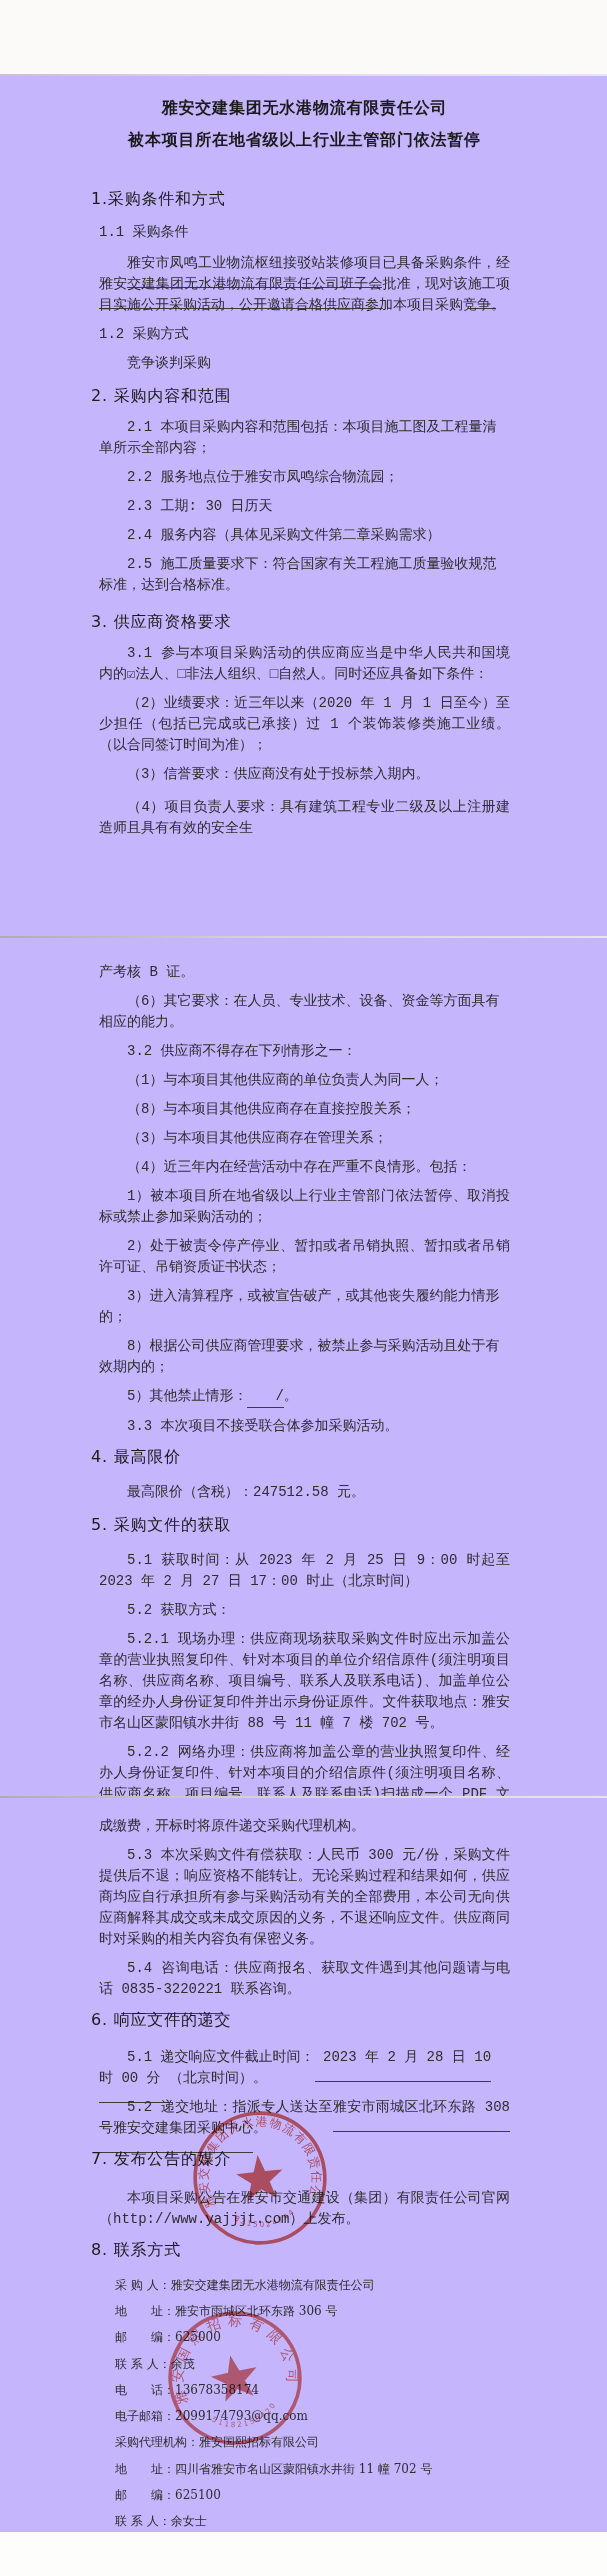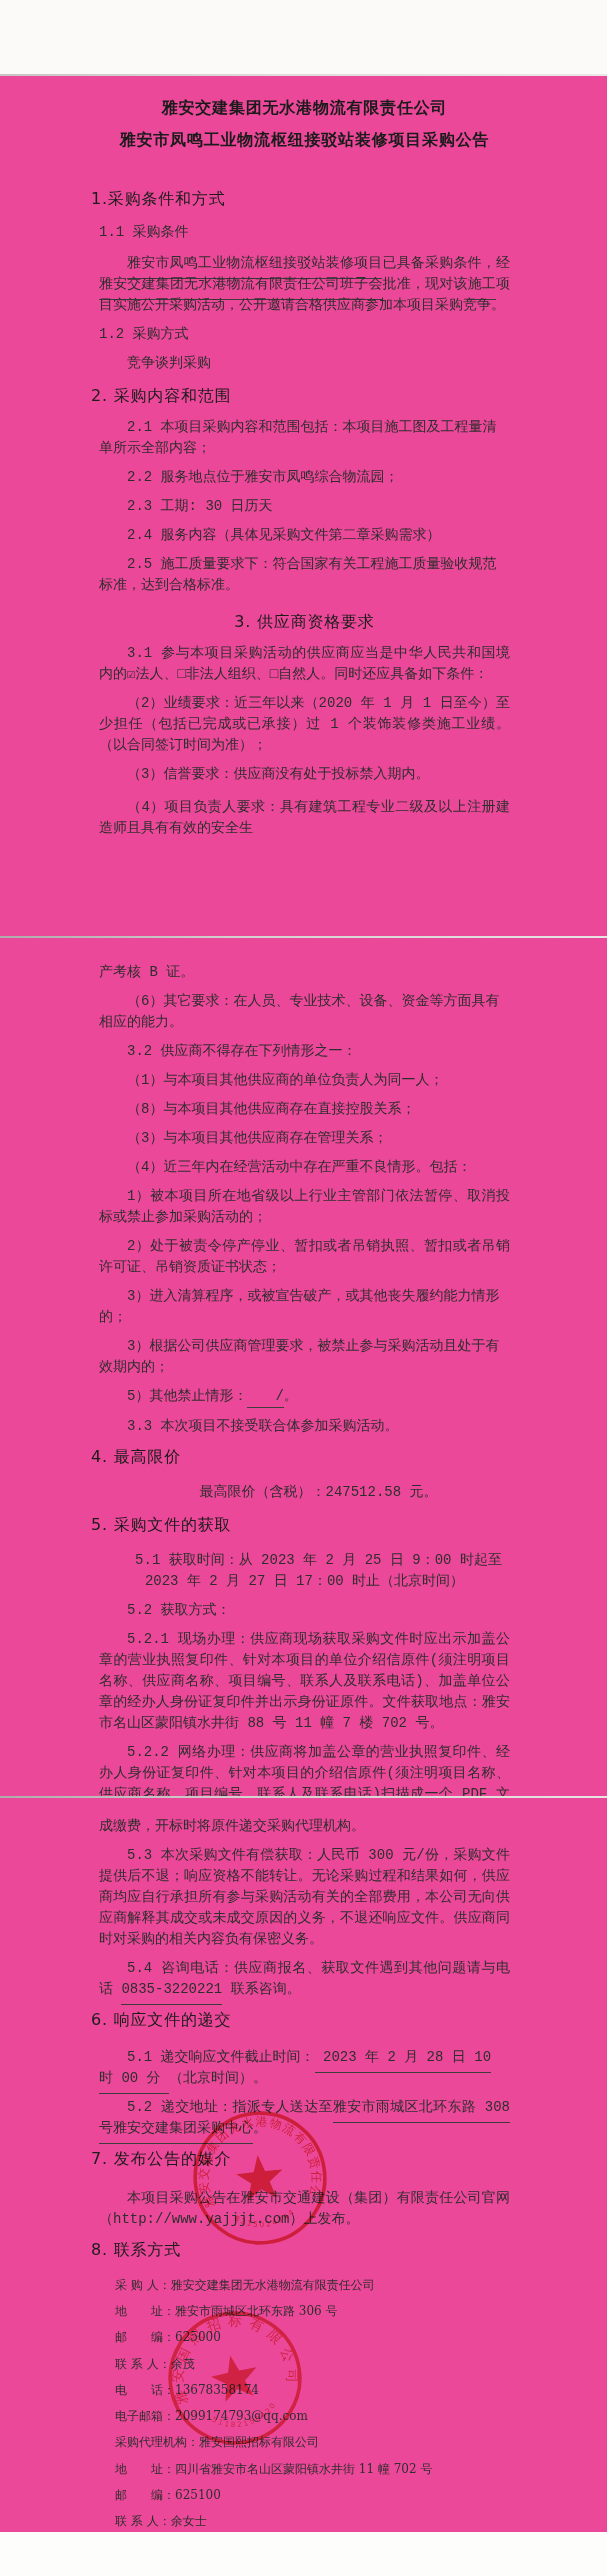--- a/index.html
+++ b/index.html
@@ -5,52 +5,52 @@
   html,body{margin:0;padding:0;}
   body{
     width:608px;height:2576px;overflow:hidden;
     background:#fdfdfc;color:#2e2e2e;
     font-family:"DejaVu Serif","Liberation Serif",serif;
     font-size:12px;
   }
   .topstrip{height:74px;background:#fbfaf9;}
   .sep{height:1.5px;background:linear-gradient(to right,#c7c5c2,#dedcd9 45%,#e9e8e6);}
   .sep.thick{height:2.3px;background:linear-gradient(to right,#aeacab,#d4d2cf 40%,#e6e5e3);}
-  .page{position:relative;box-sizing:border-box;padding-left:91px;padding-right:90px;overflow:hidden;background:#ec4899;}
+  .page{position:relative;box-sizing:border-box;padding-left:91px;padding-right:90px;overflow:hidden;background:#c4b5fd;}
   .p1{height:860px;}
   .p2{height:858px;padding-top:16px;}
   .p3{height:734px;padding-top:10px;}
   .title{margin:0;text-align:center;font-family:"DejaVu Sans","Liberation Sans",sans-serif;
          font-weight:bold;font-size:16px;line-height:23px;color:#1b1b1b;letter-spacing:0.8px;}
   .h{margin:0;font-family:"DejaVu Sans","Liberation Sans",sans-serif;font-weight:normal;
      font-size:16px;line-height:23px;color:#1c1c1c;letter-spacing:0.8px;}
   .t{margin:8px;font-size:14px;line-height:21px;color:#2e2e2e;font-family:Liberation Mono, monospace;}
   .just{text-align:justify;}
   .ind{text-indent:2em;}
-  .u{border-bottom:0.8px solid #3c3c3c;padding-bottom:7px;}
+  .u{border-bottom:0.8px solid #3c3c3c;padding-bottom:16px;}
   .blank{display:inline-block;min-width:33px;text-align:center;border-bottom:0.8px solid #3c3c3c;}
   .crow{margin:5.3px 0 0 0;font-size:12px;line-height:21px;padding-left:2em;}
   .crow.first{margin-top:13.7px;}
   .mt5{margin-top:3.8px;}.mt6{margin-top:4.6px;}.mt7{margin-top:5.3px;}.mt8{margin-top:6px;}
   .mt9{margin-top:6.8px;}.mt11{margin-top:8.4px;}.mt12{margin-top:9px;}.mt13{margin-top:10px;}
-  .mt14{margin-top:10.6px;}.mt16{margin-top:12px;}.mt18{margin-top:13.7px;text-align:center;}.mt21{margin-top:16px;}
+  .mt14{margin-top:10.6px;}.mt16{margin-top:12px;}.mt18{margin-top:13.7px;}.mt21{margin-top:16px;}
   .mt23{margin-top:17.5px;}.mt26{margin-top:20px;}.mt48{margin-top:36px;}
   .stamp{position:absolute;mix-blend-mode:multiply;opacity:.8;}
   .stamp1{left:188px;top:308px;transform:rotate(-6deg);}
   .stamp2{left:163px;top:508px;transform:rotate(-12deg);opacity:.72;}
 </style>
 </head>
 <body>
 
 <div class="topstrip"></div>
 <div class="sep"></div>
 
 <section class="page p1">
   <h1 class="title mt26">雅安交建集团无水港物流有限责任公司</h1>
-  <h1 class="title mt12">雅安市凤鸣工业物流枢纽接驳站装修项目采购公告</h1>
+  <h1 class="title mt12">被本项目所在地省级以上行业主管部门依法暂停</h1>
 
   <h2 class="h mt48">1.采购条件和方式</h2>
   <p class="t mt16">1.1 采购条件</p>
   <p class="t ind just mt14"><span class="u">雅安市凤鸣工业物流枢纽接驳站装修项目</span><span>已具备采购条件，经</span><span class="u">雅安交建集团无水港物流有限责任公司班子会</span><span>批准，现对该</span><span class="u">施工</span><span>项目实施公开采购活动，公开邀请合格供应商参加本项目采购竞争。</span></p>
   <p class="t mt6">1.2 采购方式</p>
   <p class="t ind mt6">竞争谈判采购</p>
 
   <h2 class="h mt13">2. 采购内容和范围</h2>
   <p class="t ind mt13">2.1 本项目采购内容和范围包括：本项目施工图及工程量清单所示全部内容；</p>
   <p class="t ind mt7">2.2 服务地点位于雅安市凤鸣综合物流园；</p>
@@ -71,21 +71,21 @@
   <p class="t">产考核 B 证。</p>
   <p class="t ind mt5">（6）其它要求：在人员、专业技术、设备、资金等方面具有相应的能力。</p>
   <p class="t ind mt7">3.2 供应商不得存在下列情形之一：</p>
   <p class="t ind mt7">（1）与本项目其他供应商的单位负责人为同一人；</p>
   <p class="t ind mt6">（8）与本项目其他供应商存在直接控股关系；</p>
   <p class="t ind mt7">（3）与本项目其他供应商存在管理关系；</p>
   <p class="t ind mt6">（4）近三年内在经营活动中存在严重不良情形。包括：</p>
   <p class="t ind just mt11">1）被本项目所在地省级以上行业主管部门依法暂停、取消投标或禁止参加采购活动的；</p>
   <p class="t ind just mt9">2）处于被责令停产停业、暂扣或者吊销执照、暂扣或者吊销许可证、吊销资质证书状态；</p>
   <p class="t ind mt9">3）进入清算程序，或被宣告破产，或其他丧失履约能力情形的；</p>
-  <p class="t ind mt7">3）根据公司供应商管理要求，被禁止参与采购活动且处于有效期内的；</p>
+  <p class="t ind mt7">8）根据公司供应商管理要求，被禁止参与采购活动且处于有效期内的；</p>
   <p class="t ind mt9"><span>5）其他禁止情形：</span><span class="blank">/</span><span>。</span></p>
   <p class="t ind mt7">3.3 本次项目不接受联合体参加采购活动。</p>
 
   <h2 class="h mt7">4. 最高限价</h2>
   <p class="t ind mt18">最高限价（含税）：247512.58 元。</p>
 
   <h2 class="h mt14">5. 采购文件的获取</h2>
   <p class="t ind just mt18">5.1 获取时间：从 2023 年 2 月 25 日 9：00 时起至 2023 年 2 月 27 日 17：00 时止（北京时间）</p>
   <p class="t ind mt7">5.2 获取方式：</p>
   <p class="t ind just mt8">5.2.1 现场办理：供应商现场获取采购文件时应出示加盖公章的营业执照复印件、针对本项目的单位介绍信原件(须注明项目名称、供应商名称、项目编号、联系人及联系电话)、加盖单位公章的经办人身份证复印件并出示身份证原件。文件获取地点：雅安市名山区蒙阳镇水井街 88 号 11 幢 7 楼 702 号。</p>

